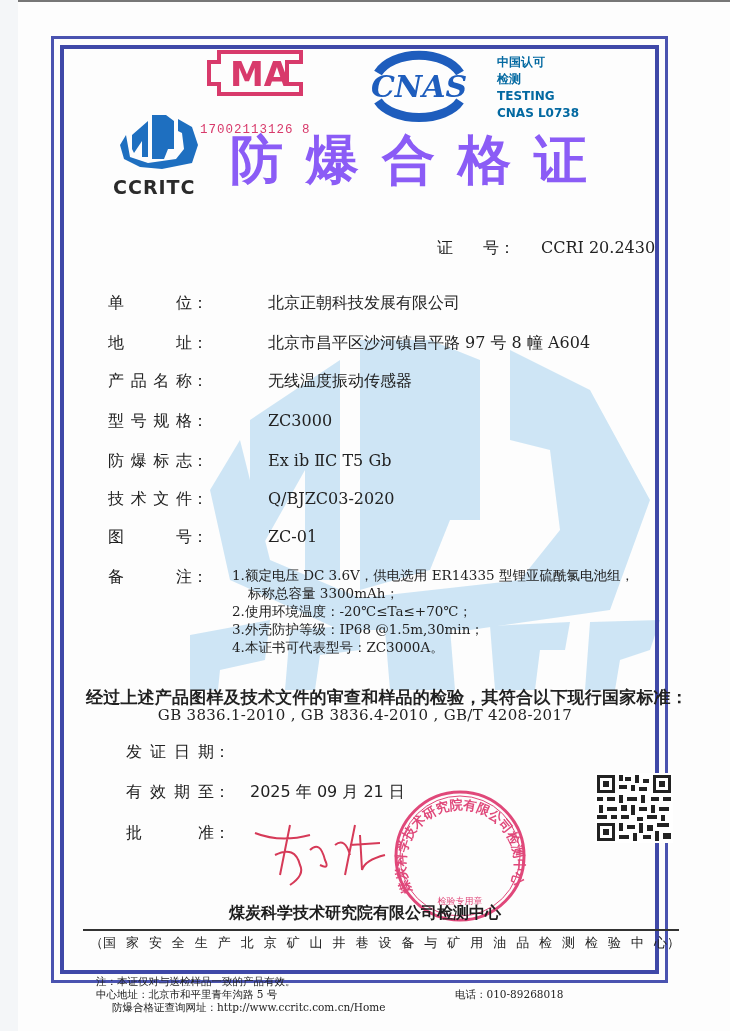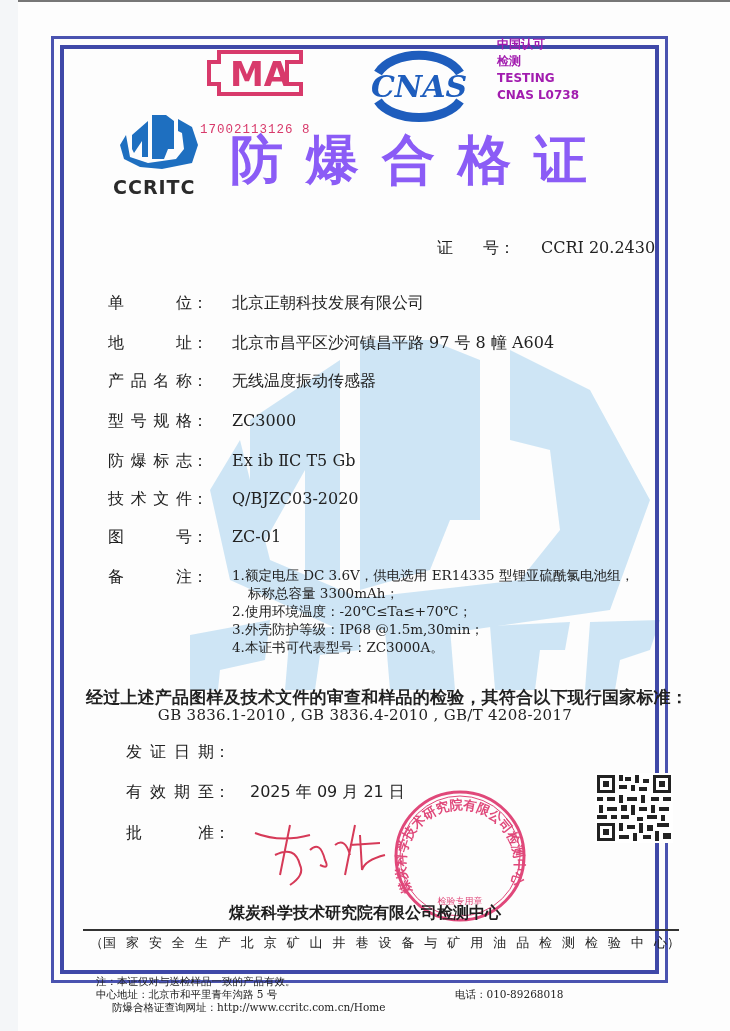--- a/index.html
+++ b/index.html
@@ -10,31 +10,31 @@
   .border-inner { position:absolute; left:60px; top:45px; width:599px; height:929px; border:4px solid #3f48a8; box-sizing:border-box; }
   .abs { position:absolute; }
 
   
   .watermark { position:absolute; left:190px; top:330px; width:480px; height:360px; opacity:0.55; }
 
   
   .cma { left:205px; top:48px; width:110px; height:50px; }
   .cma-num { left:200px; top:123px; font-family:Liberation Mono, monospace; font-size:12.5px; letter-spacing:1px; color:#d83a6b; }
   .cnas { left:358px; top:45px; width:122px; height:80px; }
-  .cnas-text { left:497px; top:36px; font-family:"DejaVu Sans", sans-serif; font-weight:bold; color:#a21caf; font-size:12px; line-height:17px; }
+  .cnas-text { left:497px; top:54px; font-family:"DejaVu Sans", sans-serif; font-weight:bold; color:#0369a1; font-size:12px; line-height:17px; }
   .ccritc-logo { left:118px; top:113px; width:82px; height:62px; }
   .ccritc-text { left:113px; top:176px; font-family:"DejaVu Sans", sans-serif; font-weight:bold; font-size:19px; letter-spacing:1px; color:#2a2a2a; }
   .main-title { left:230px; top:130px; font-family:"DejaVu Sans", sans-serif; font-weight:bold; font-size:53px; letter-spacing:23px; color:#8b5cf6; line-height:60px; }
 
   .certno { left:437px; top:238px; font-size:16px; }
   .certno .lbl { display:inline-block; width:100px; letter-spacing:0; }
 
   .field { position:absolute; left:108px; font-size:16px; display:flex; align-items:baseline; }
   .field .label { width:122px; display:flex; justify-content:space-between; padding-right:0; }
-  .field .value { white-space:nowrap; }
+  .field .value { white-space:nowrap;margin-left:36px; }
   .label span { display:inline-block; }
 
   .remarks { position:absolute; left:232px; top:566px; font-size:13.5px; line-height:18px; }
   .remarks div { white-space:nowrap; }
   .remarks .indent { padding-left:16px; }
 
   .statement { left:86px; top:666px; font-size:17px; font-weight:bold; white-space:nowrap; letter-spacing:0.2px;margin-top:20px; }
   .standards { left:0; top:706px; width:730px; text-align:center; font-size:15px; letter-spacing:0.3px; }
 
   .date-field { position:absolute; left:126px; font-size:16px; display:flex; align-items:baseline; }

